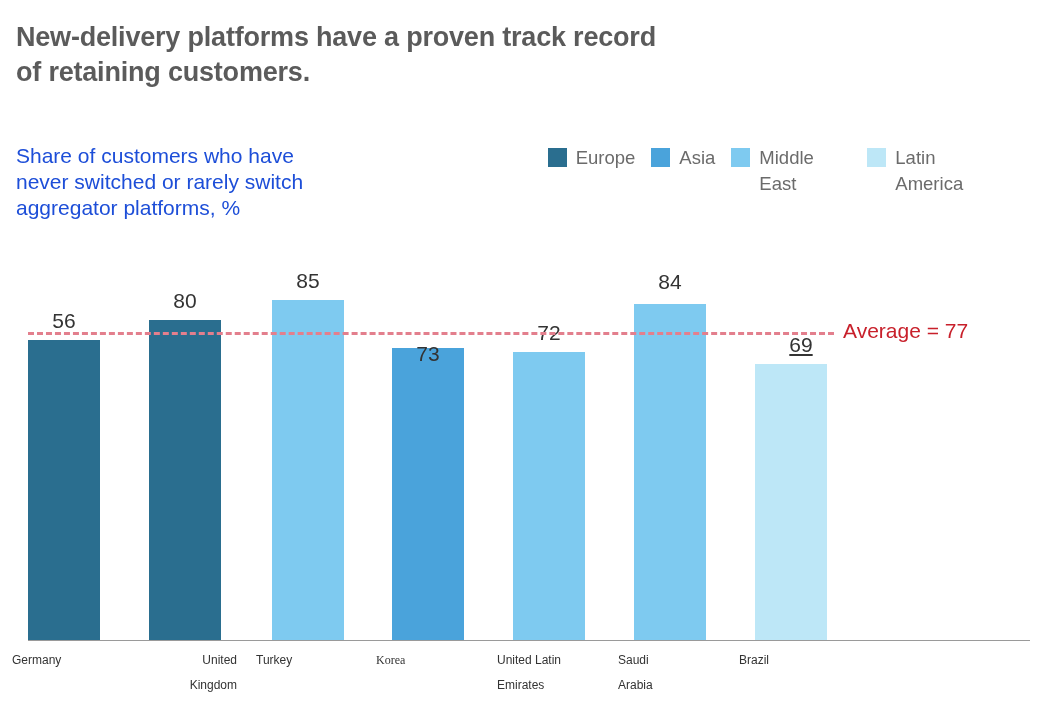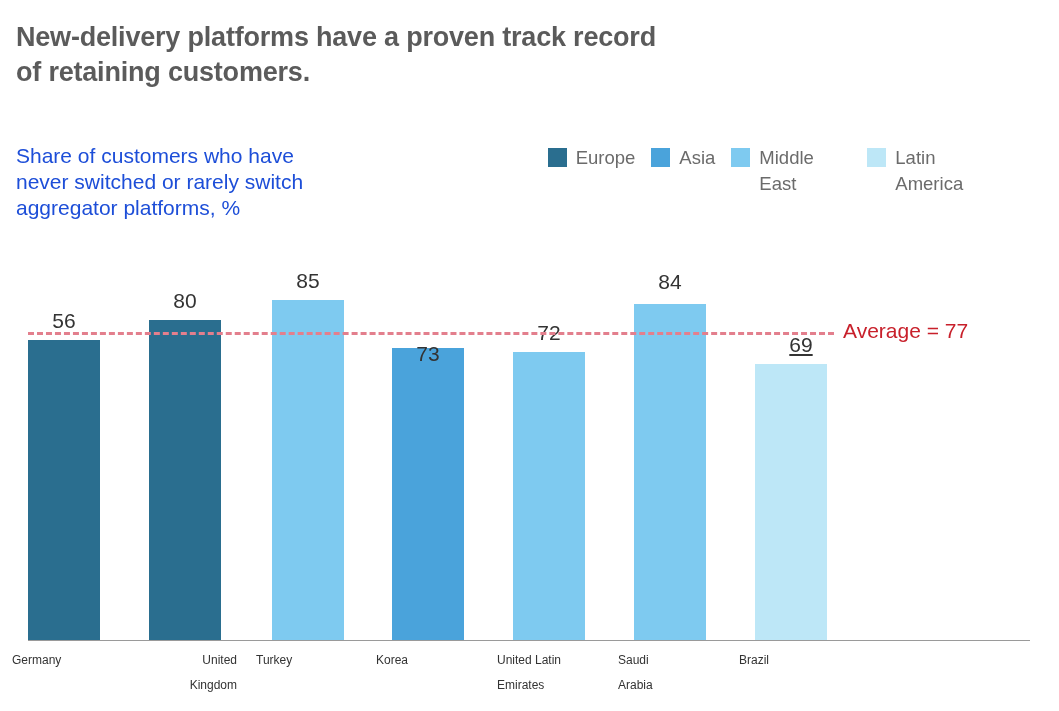--- a/index.html
+++ b/index.html
@@ -167,21 +167,21 @@
       <div class="bar-value" style="left: 499px; width: 100px; top: 321px;">72</div>
       <div class="bar-value" style="left: 620px; width: 100px; top: 270px;">84</div>
       <div class="bar-value" style="left: 751px; width: 100px; top: 333px; text-decoration: underline;">69</div>
     </div>
   <div id="x-axis-line"></div>
   <div id="x-labels-layer">
       <div class="x-tick-label" style="left: 12px; width: 104px; text-align: left;">Germany</div>
       <div class="x-tick-label" style="left: 133px; width: 104px; text-align: right;">United
 Kingdom</div>
       <div class="x-tick-label" style="left: 256px; width: 104px; text-align: left;">Turkey</div>
-      <div class="x-tick-label" style="left: 376px; width: 104px; text-align: left;">Korea</div>
+      <div class="x-tick-label" style="left: 376px; width: 104px; text-align: left; font-family: Liberation Serif, serif;">Korea</div>
       <div class="x-tick-label" style="left: 497px; width: 104px; text-align: left;">United Latin
 Emirates</div>
       <div class="x-tick-label" style="left: 618px; width: 104px; text-align: left;">Saudi
 Arabia</div>
       <div class="x-tick-label" style="left: 739px; width: 104px; text-align: left;">Brazil</div>
     </div>
   <div id="average-line" style="left: 28px; width: 806px; top: 332px; border-top-color: rgb(227, 127, 141);"></div>
   <div id="average-label" style="left: 843px; top: 319px; color: rgb(200, 32, 43);">Average = 77</div>
 </div>
 

